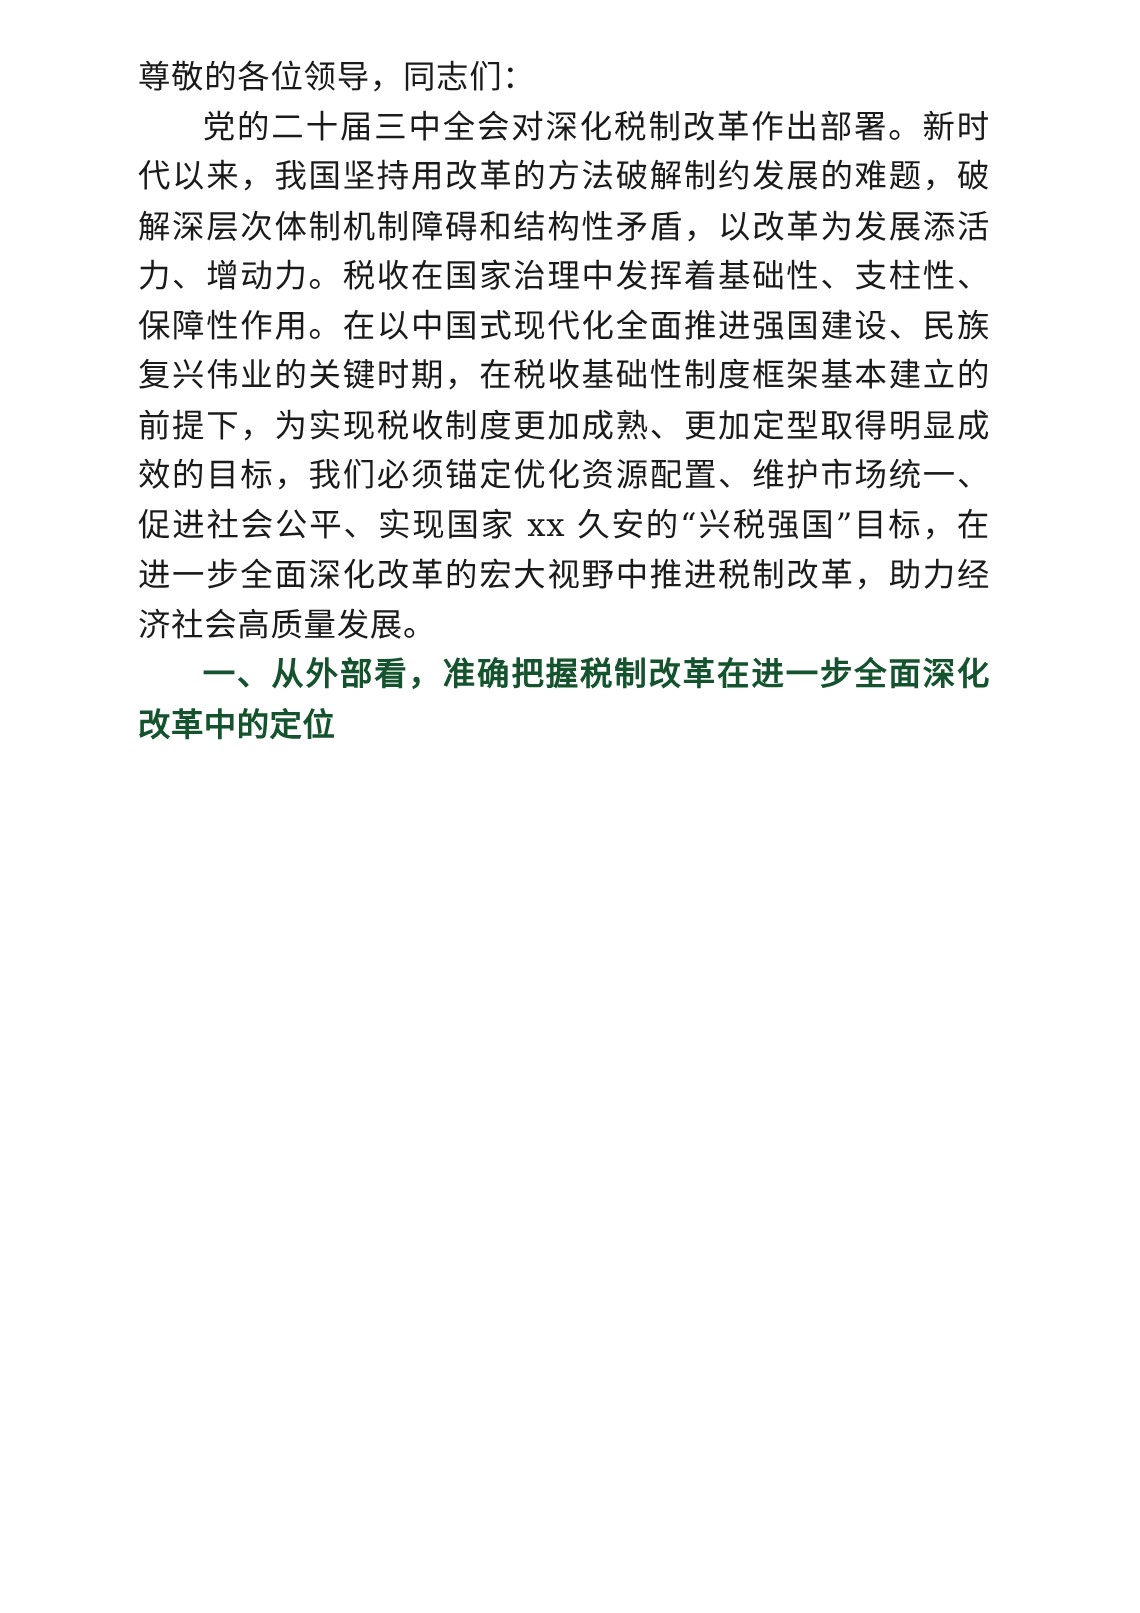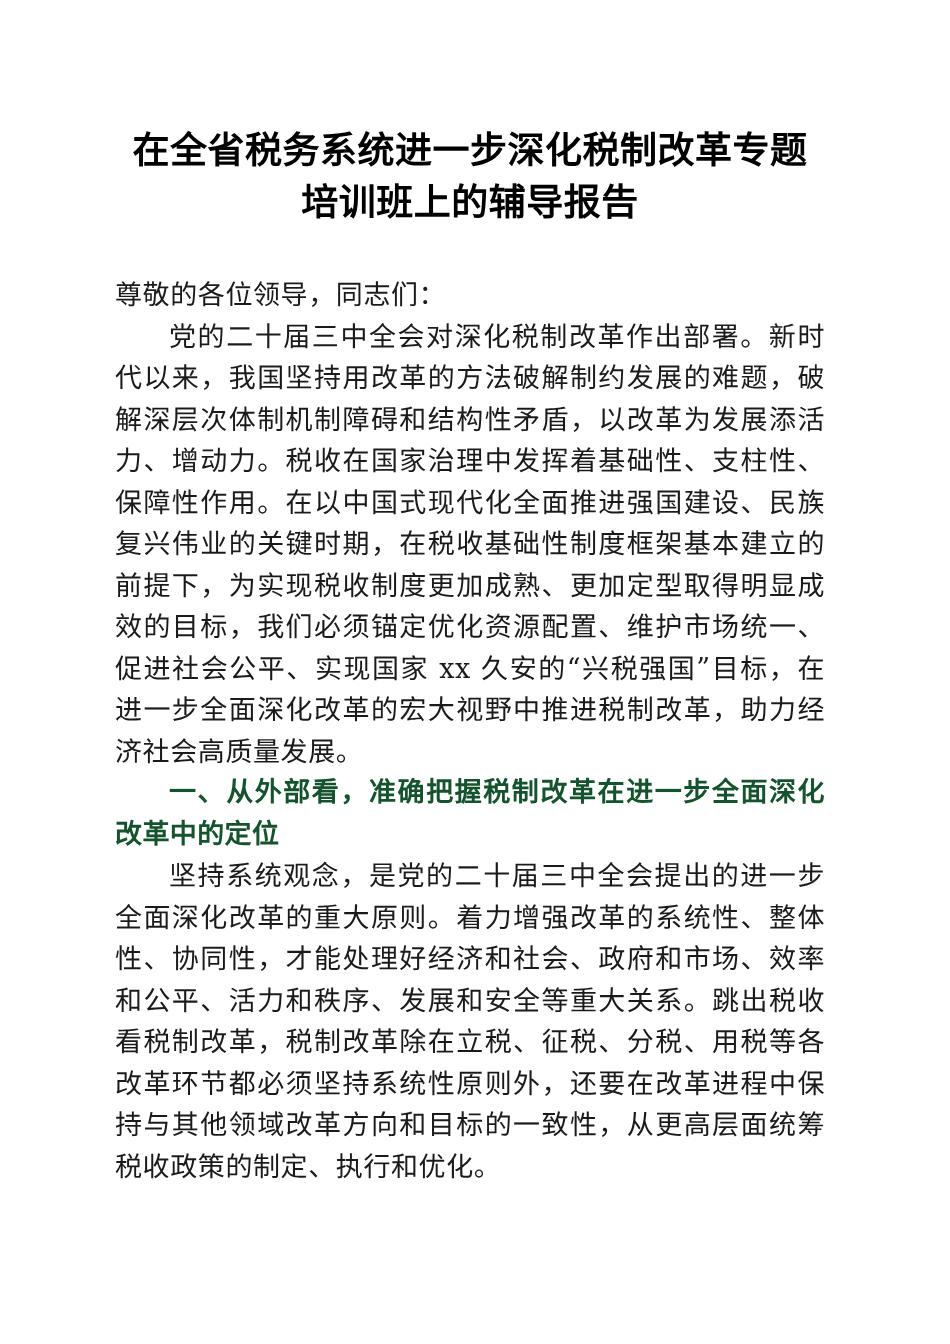--- a/index.html
+++ b/index.html
@@ -84,26 +84,24 @@
     margin: 0;
     letter-spacing: 0.4px;
   }
 </style>
 </head>
 <body>
 
 <div class="page">
   <div class="content">
 
-    <h1 class="doc-title">在全省税务系统进一步深化税制改革专题培训班上的辅导报告</h1>
 
     <div class="title-gap"></div>
 
     <p class="body-text salutation">尊敬的各位领导，同志们：</p>
 
     <p class="body-text para">党的二十届三中全会对深化税制改革作出部署。新时代以来，我国坚持用改革的方法破解制约发展的难题，破解深层次体制机制障碍和结构性矛盾，以改革为发展添活力、增动力。税收在国家治理中发挥着基础性、支柱性、保障性作用。在以中国式现代化全面推进强国建设、民族复兴伟业的关键时期，在税收基础性制度框架基本建立的前提下，为实现税收制度更加成熟、更加定型取得明显成效的目标，我们必须锚定优化资源配置、维护市场统一、促进社会公平、实现国家 xx 久安的“兴税强国”目标，在进一步全面深化改革的宏大视野中推进税制改革，助力经济社会高质量发展。</p>
 
     <p class="section-heading">一、从外部看，准确把握税制改革在进一步全面深化改革中的定位</p>
 
-    <p class="body-text para">坚持系统观念，是党的二十届三中全会提出的进一步全面深化改革的重大原则。着力增强改革的系统性、整体性、协同性，才能处理好经济和社会、政府和市场、效率和公平、活力和秩序、发展和安全等重大关系。跳出税收看税制改革，税制改革除在立税、征税、分税、用税等各改革环节都必须坚持系统性原则外，还要在改革进程中保持与其他领域改革方向和目标的一致性，从更高层面统筹税收政策的制定、执行和优化。</p>
 
   </div>
 </div>
 
 </body></html>

